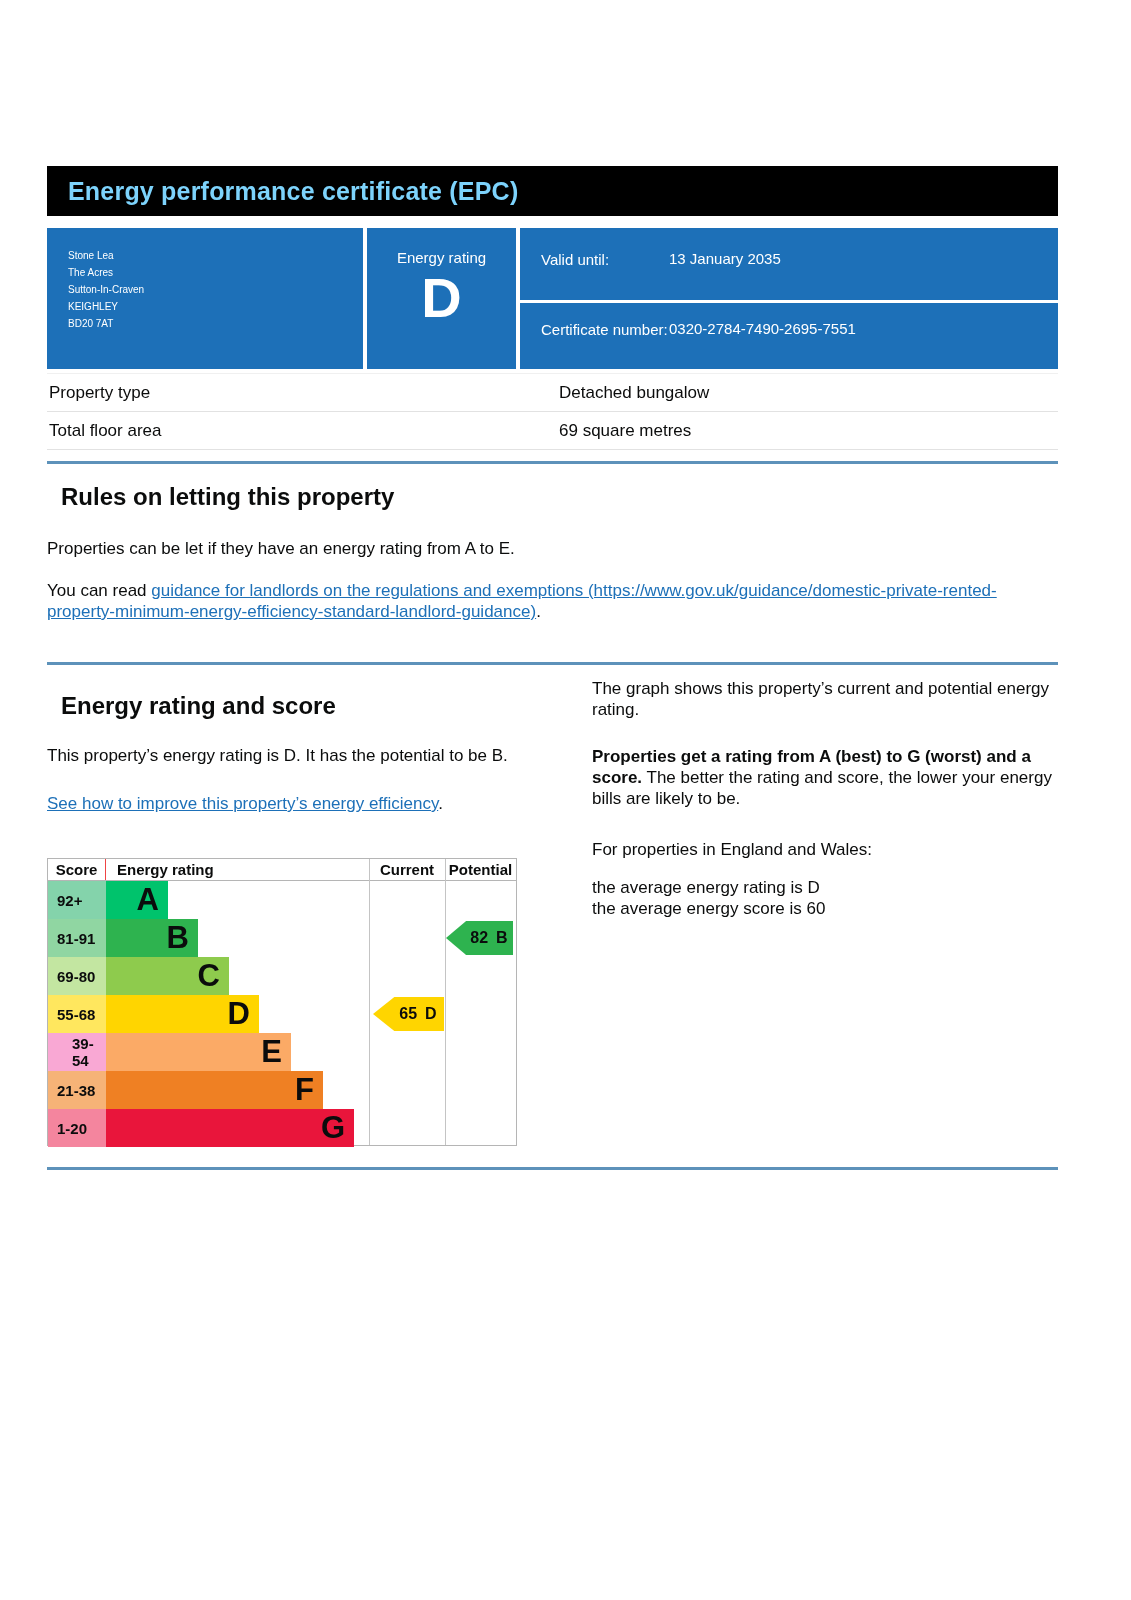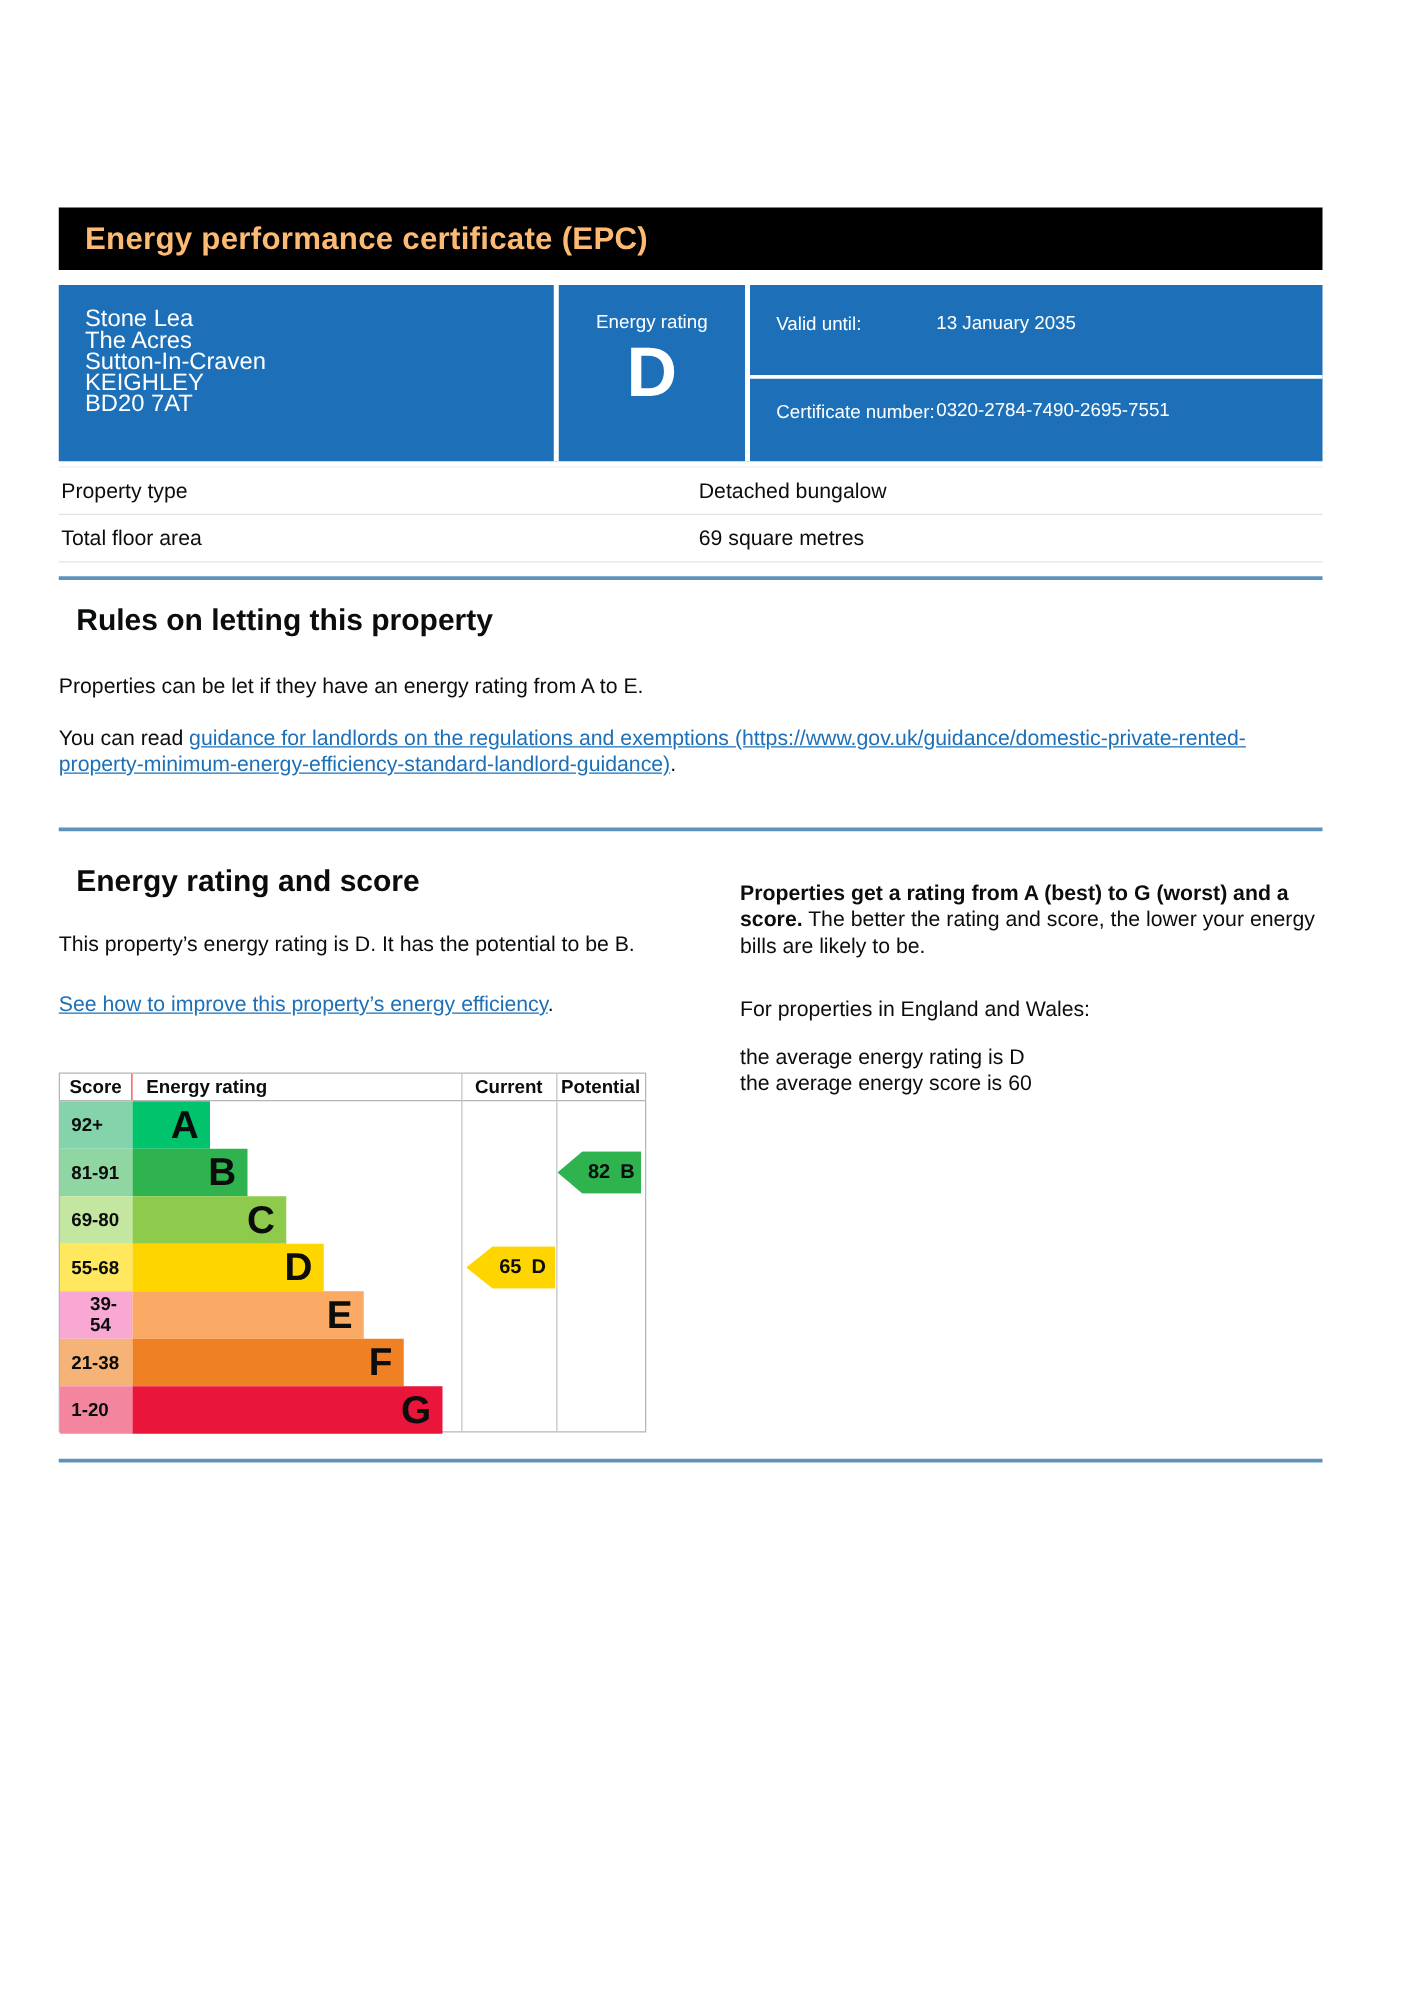--- a/index.html
+++ b/index.html
@@ -1,27 +1,27 @@
 <!DOCTYPE html>
 <html><head>
 <meta charset="utf-8">
 <style>
   html,body{margin:0;padding:0;background:#fff;}
   .page{position:relative;width:1131px;height:1600px;background:#fff;overflow:hidden;
         font-family:"Liberation Sans","DejaVu Sans",sans-serif;color:#0b0c0c;}
   .content{position:absolute;left:47px;top:166px;width:1011px;}
 
   
-  .title-bar{background:#000;color:#fdba74;height:50px;display:flex;align-items:center;
+  .title-bar{background:#000;color:#7dd3fc;height:50px;display:flex;align-items:center;
              padding-left:21px;box-sizing:border-box;}
   .title-bar h1{font-size:25px;margin:0;font-weight:bold;letter-spacing:0.2px;}
 
   
   .summary{display:flex;background:#1d70b8;color:#fff;height:141px;margin-top:12px;}
-  .addr{width:396px;box-sizing:border-box;padding:19px 0 0 21px;font-size:19px;line-height:17px;}
+  .addr{width:316px;box-sizing:border-box;padding:19px 0 0 21px;font-size:10px;line-height:17px;}
   .vsep{width:4px;background:#fff;}
   .rating-cell{width:149px;text-align:center;padding-top:21px;box-sizing:border-box;font-size:15px;}
   .rating-cell .big{font-size:56px;font-weight:bold;line-height:58px;margin-top:3px;}
   .sright{flex:1;display:flex;flex-direction:column;}
   .srow{flex:1;display:flex;padding:22px 0 0 21px;box-sizing:border-box;font-size:15px;}
   .srow.second{padding-top:17px;}
   .srow .lbl{width:128px;line-height:19px;}
   .srow .val{font-weight:normal;}
   .hsep{height:3px;background:#fff;}
 
@@ -183,20 +183,21 @@
               <span class="num">65</span>
               <span>D</span>
             </div>
             <div class="arrow texture" style="background: rgb(46, 179, 79); left: 398px; width: 67px; top: 62px;">
               <span class="num">82</span>
               <span>B</span>
             </div>
           </div>
       </div>
       <div class="col-right">
+        <p class="rp first">The graph shows this property’s current and potential energy rating.</p>
         <p class="rp">
           <strong>Properties get a rating from A (best) to G (worst) and a score.</strong><span> The better the rating and score, the lower your energy bills are likely to be.</span>
         </p>
         <p class="rp gap">For properties in England and Wales:</p>
         <p class="rp tight">
           <span>the average energy rating is D</span><br>
           <span>the average energy score is 60</span>
         </p>
       </div>
     </div>

